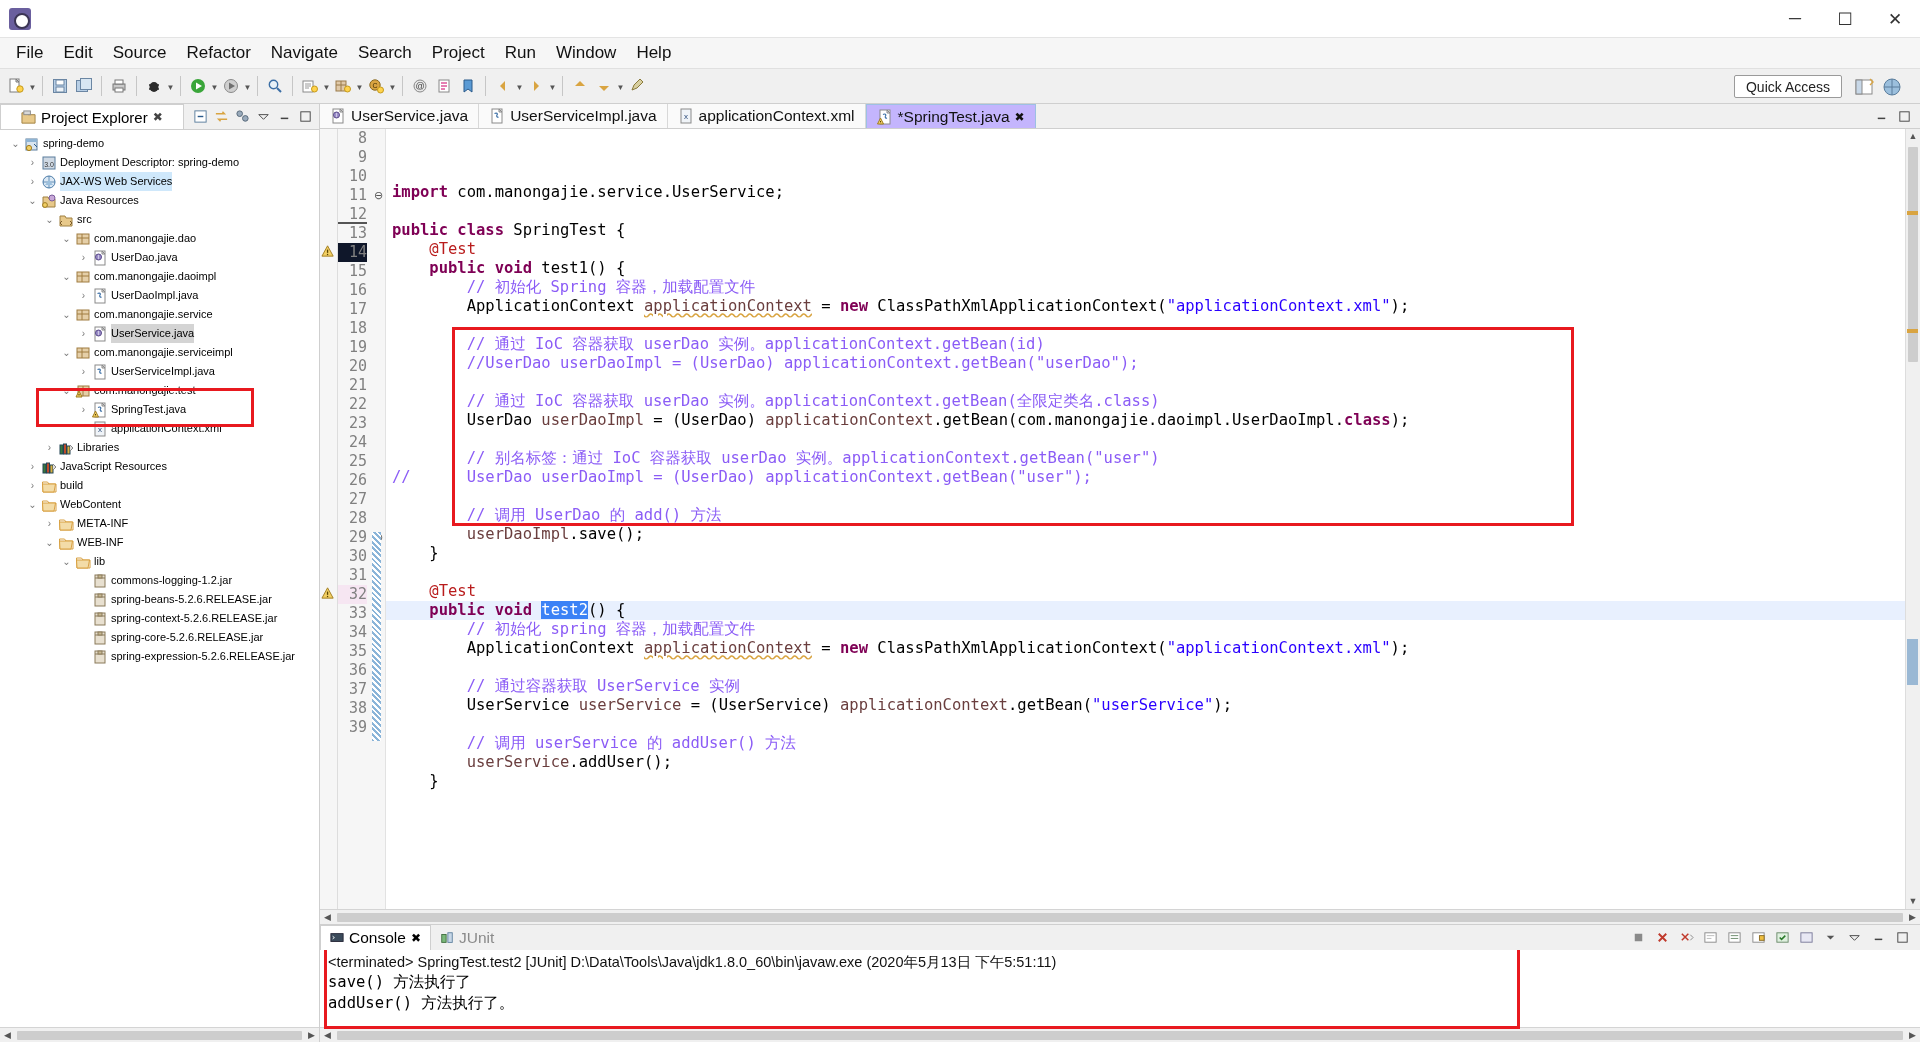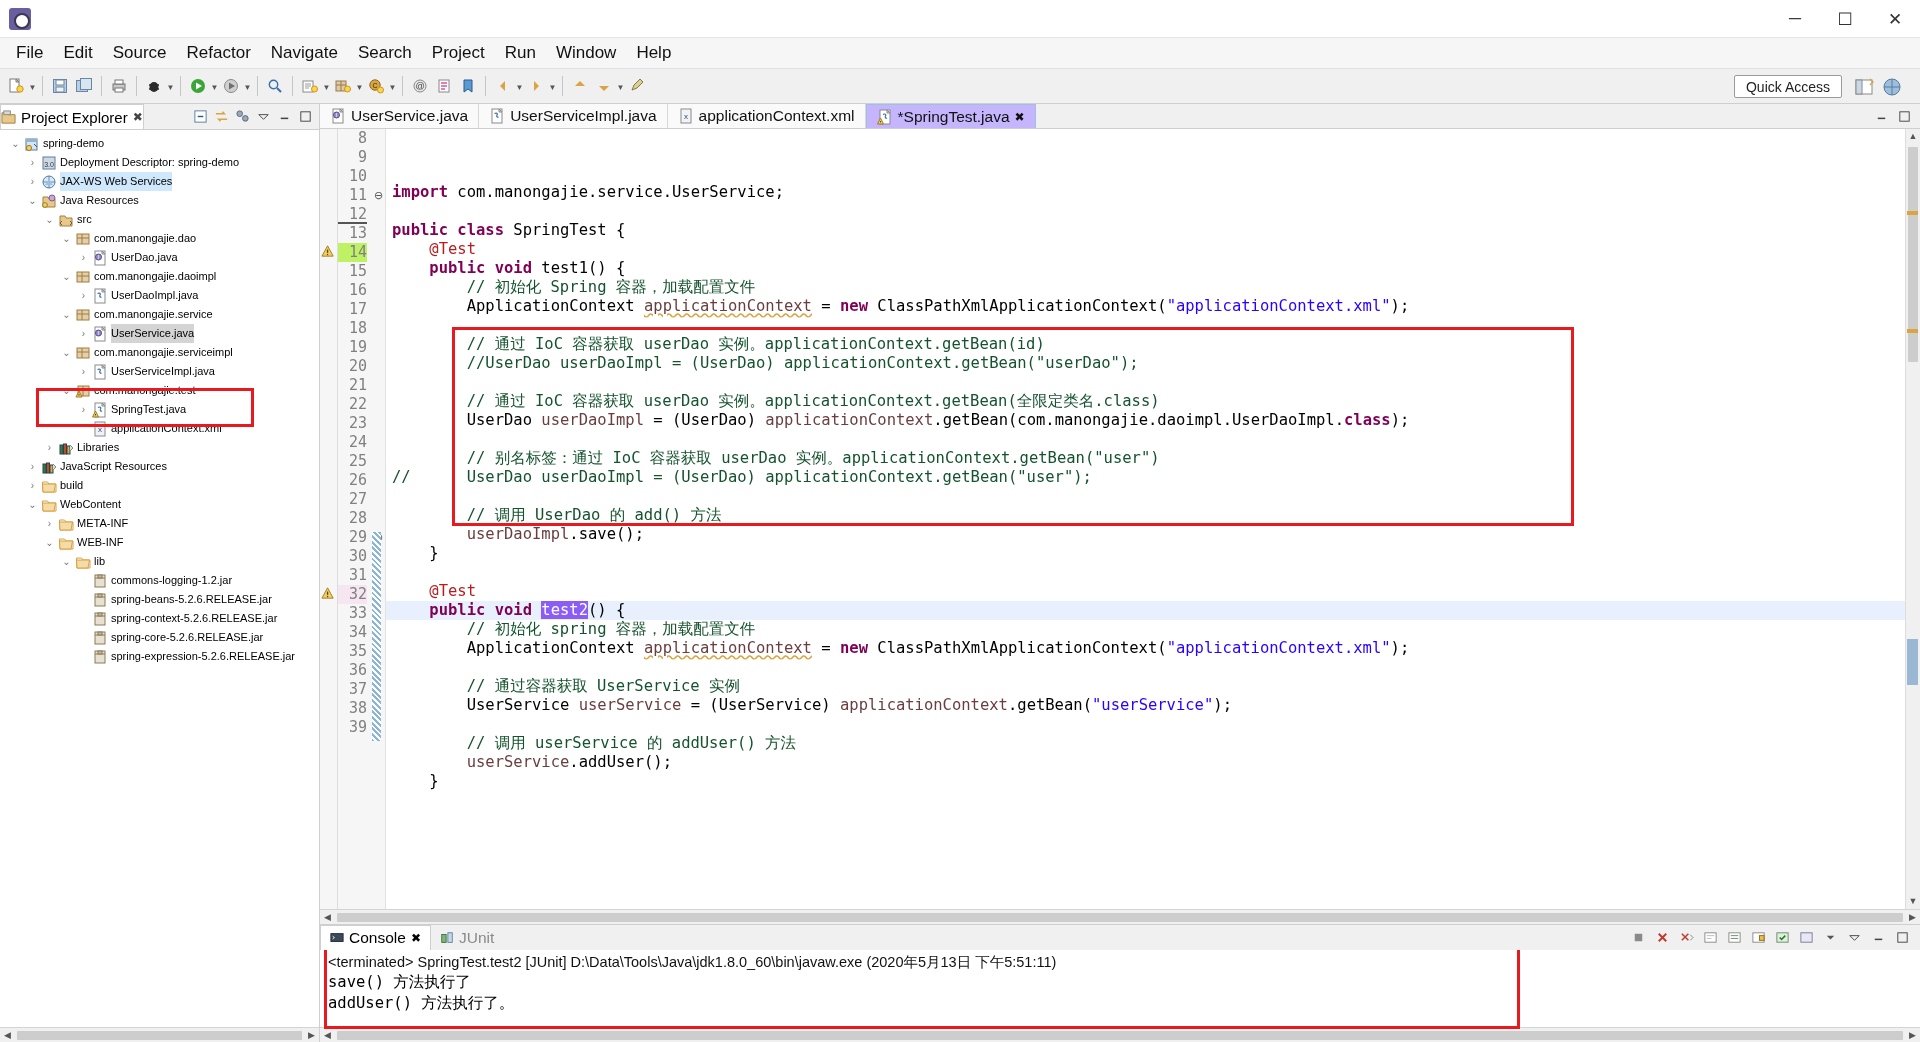--- a/index.html
+++ b/index.html
@@ -54,21 +54,21 @@
   .persp-btn.b { right:16px; }
 
   
   .body { flex:1 1 auto; display:flex; min-height:0; background:#f6f6f6; }
 
   
   .explorer { width:320px; flex:0 0 320px; display:flex; flex-direction:column;
               border-right:1px solid #cfcfcf; background:#fff; }
   .view-tabs { height:26px; background:#f0f0f0; display:flex; align-items:stretch;
                position:relative; border-bottom:1px solid #cfcfcf; }
-  .view-tab { display:flex; align-items:center; gap:5px; padding:0 0; background:#fff;
+  .view-tab { display:flex; align-items:center; gap:5px; padding:0 20px; background:#fff;
               border:1px solid #cfcfcf; border-bottom:none; font-size:15px; }
   .view-tab .close-x { font-size:12px; color:#444; }
   .view-icons { margin-left:auto; display:flex; align-items:center; gap:6px; padding-right:6px; }
   .vi { width:15px; height:15px; }
   .explorer-tree { flex:1 1 auto; overflow:hidden; position:relative; padding-top:4px;
                    font-size:15.5px; }
   .row { height:19px; display:flex; align-items:center; white-space:nowrap; line-height:19px; }
   .tw { width:15px; flex:0 0 15px; text-align:center; color:#7a7a7a; font-size:10px; }
   .ic { width:17px; flex:0 0 17px; margin-right:3px; display:inline-flex;
         align-items:center; justify-content:center; }
@@ -96,28 +96,28 @@
   .line-nums { width:34px; flex:0 0 34px; background:#f6f6f6; text-align:right;
                padding-right:5px; font-family:"DejaVu Sans Mono", monospace; font-size:15px;
                color:#808080; position:relative; }
   .fold-col { width:14px; flex:0 0 14px; background:#f6f6f6; border-right:1px solid #e2e2e2;
               position:relative; }
   .code { flex:1 1 auto; position:relative; overflow:hidden; background:#fff;
           font-family:"DejaVu Sans Mono", monospace; font-size:15.5px; white-space:pre;
           padding-left:6px; }
   .ln { height:19px; line-height:19px; }
   .k  { color:#7f0055; font-weight:bold; }           
-  .cm { color:#14532d; }                              
+  .cm { color:#8b5cf6; }                              
   .st { color:#2a00ff; }                              
   .an { color:#b91c1c; }                              
   .fld{ color:#6a3e3e; }                              
   .pl { color:#000; }
   .ul-wavy { text-decoration: underline; text-decoration-style: wavy;
              text-decoration-color:#d9a441; }
-  .sel-tok { background:#8b5cf6; color:#fff; }
+  .sel-tok { background:#3b82f6; color:#fff; }
   .red-box { position:absolute; border:3px solid #e8191f; pointer-events:none; }
   .change-bar { position:absolute; width:9px;
                 background: repeating-linear-gradient(45deg,#8ab4d8 0 2px,#ffffff 2px 4px); }
 
   .ed-vscroll { width:15px; flex:0 0 15px; background:#f0f0f0; position:relative;
                 border-left:1px solid #ddd; }
   .ed-vscroll .ar { height:15px; text-align:center; font-size:9px; color:#555; line-height:15px; }
   .ed-vscroll .thumb { position:absolute; left:2px; right:2px; background:#cdcdcd; border-radius:1px; }
   .ed-hscroll { height:15px; background:#f0f0f0; border-top:1px solid #d4d4d4;
                 display:flex; align-items:center; }
@@ -806,21 +806,21 @@
             <div class="ln"></div>
             <div class="ln"></div>
           </div>
         <div class="line-nums" id="lnums">
             <div class="ln">8</div>
             <div class="ln">9</div>
             <div class="ln">10</div>
             <div class="ln">11</div>
             <div class="ln" style="border-bottom: 2px solid rgb(85, 85, 85); height: 19px;">12</div>
             <div class="ln">13</div>
-            <div class="ln" style="background: #bef264;">14</div>
+            <div class="ln" style="background: #0f172a;">14</div>
             <div class="ln">15</div>
             <div class="ln">16</div>
             <div class="ln">17</div>
             <div class="ln">18</div>
             <div class="ln">19</div>
             <div class="ln">20</div>
             <div class="ln">21</div>
             <div class="ln">22</div>
             <div class="ln">23</div>
             <div class="ln">24</div>

